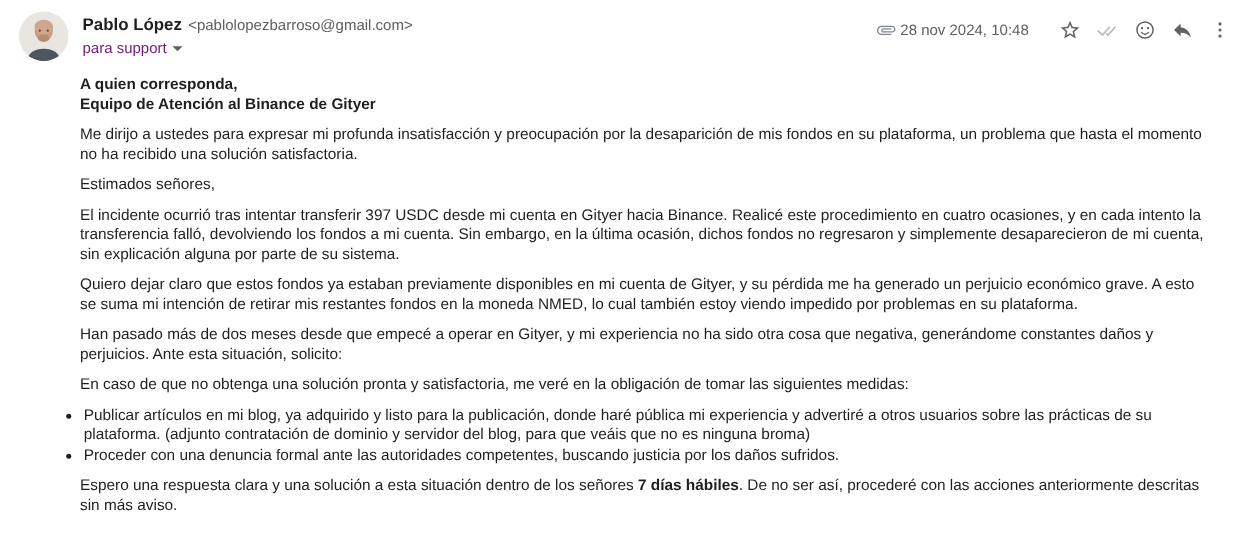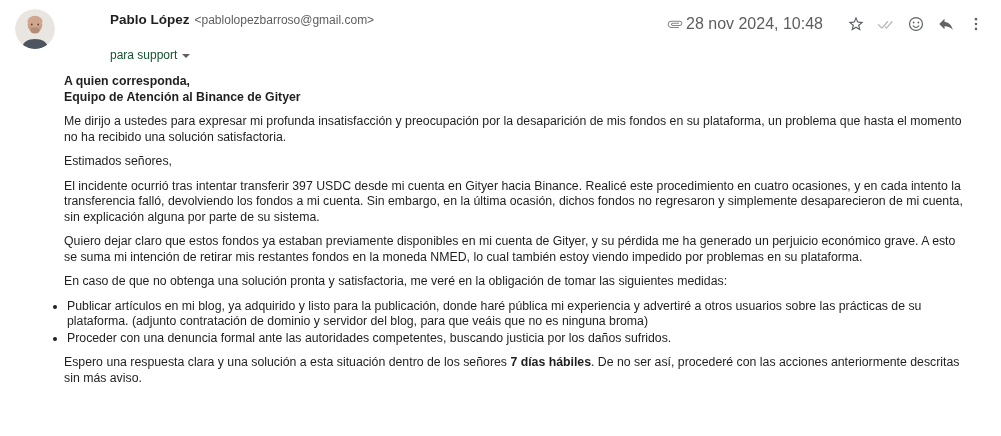--- a/index.html
+++ b/index.html
@@ -2,40 +2,40 @@
 <html lang="es"><head>
 <meta charset="utf-8">
 <style>
   html,body{margin:0;padding:0;background:#ffffff;}
   body{width:1001px;height:436px;overflow:hidden;
        font-family:"Liberation Sans", sans-serif;
        -webkit-font-smoothing:antialiased;}
   .email{width:100%;height:100%;box-sizing:border-box;}
 
   
-  .header{display:flex;align-items:flex-start;padding:9px 16px 0 15px;gap:44px;}
+  .header{display:flex;align-items:flex-start;padding:9px 16px 0 15px;}
   .avatar{width:40px;height:40px;border-radius:50%;overflow:hidden;flex:none;
           margin-right:11px;cursor:pointer;}
   .avatar svg{display:block;}
   .sender-block{flex:1;min-width:0;padding-top:3px;}
   .name-row{font-size:13.5px;color:#1f1f1f;white-space:nowrap;}
   .name{font-weight:bold;margin-right:5px;}
   .email-addr{color:#5e5e5e;font-size:12px;}
-  .to-row{display:inline-flex;align-items:center;gap:5px;margin-top:21px;
-          font-size:12px;color:#14532d;cursor:pointer;}
+  .to-row{display:inline-flex;align-items:center;gap:5px;margin-top:4px;
+          font-size:12px;color:#701a75;cursor:pointer;}
   .caret{width:0;height:0;border-left:4px solid transparent;
          border-right:4px solid transparent;border-top:4px solid #5e5e5e;
          display:inline-block;margin-top:1px;}
 
   .header-right{display:flex;align-items:center;padding-top:6px;color:#5f6368;flex:none;}
   .header-right .icon{display:inline-flex;align-items:center;justify-content:center;
                       width:18px;height:18px;margin-left:12px;}
   .header-right .icon.clickable{cursor:pointer;}
   .header-right .icon.paperclip{margin-left:0;margin-right:2px;}
-  .date{font-size:16px;color:#5e5e5e;white-space:nowrap;margin-right:12px;}
+  .date{font-size:12px;color:#5e5e5e;white-space:nowrap;margin-right:12px;}
   .icon svg{display:block;}
 
   
   .msg-body{padding:4px 16px 0 50px;font-size:12.3px;color:#1f1f1f;
             line-height:15.5px;}
   .msg-body p{margin:9px 14px;}
   .msg-body p.first{margin-top:7px;}
   .bold{font-weight:bold;}
   ol.requests{margin:9px 0;padding-left:30px;}
   ul.measures{margin:9px 0;padding-left:17px;}
@@ -129,20 +129,21 @@
     </p>
 
     <p>Me dirijo a ustedes para expresar mi profunda insatisfacción y preocupación por la desaparición de mis fondos en su plataforma, un problema que hasta el momento no ha recibido una solución satisfactoria.</p>
 
     <p>Estimados señores,</p>
 
     <p>El incidente ocurrió tras intentar transferir 397 USDC desde mi cuenta en Gityer hacia Binance. Realicé este procedimiento en cuatro ocasiones, y en cada intento la transferencia falló, devolviendo los fondos a mi cuenta. Sin embargo, en la última ocasión, dichos fondos no regresaron y simplemente desaparecieron de mi cuenta, sin explicación alguna por parte de su sistema.</p>
 
     <p>Quiero dejar claro que estos fondos ya estaban previamente disponibles en mi cuenta de Gityer, y su pérdida me ha generado un perjuicio económico grave. A esto se suma mi intención de retirar mis restantes fondos en la moneda NMED, lo cual también estoy viendo impedido por problemas en su plataforma.</p>
 
+    <p>Han pasado más de dos meses desde que empecé a operar en Gityer, y mi experiencia no ha sido otra cosa que negativa, generándome constantes daños y perjuicios. Ante esta situación, solicito:</p>
 
 
     <p>En caso de que no obtenga una solución pronta y satisfactoria, me veré en la obligación de tomar las siguientes medidas:</p>
 
     <ul class="measures">
       <li>Publicar artículos en mi blog, ya adquirido y listo para la publicación, donde haré pública mi experiencia y advertiré a otros usuarios sobre las prácticas de su plataforma. (adjunto contratación de dominio y servidor del blog, para que veáis que no es ninguna broma)</li>
       <li>Proceder con una denuncia formal ante las autoridades competentes, buscando justicia por los daños sufridos.</li>
     </ul>
 
     <p>

